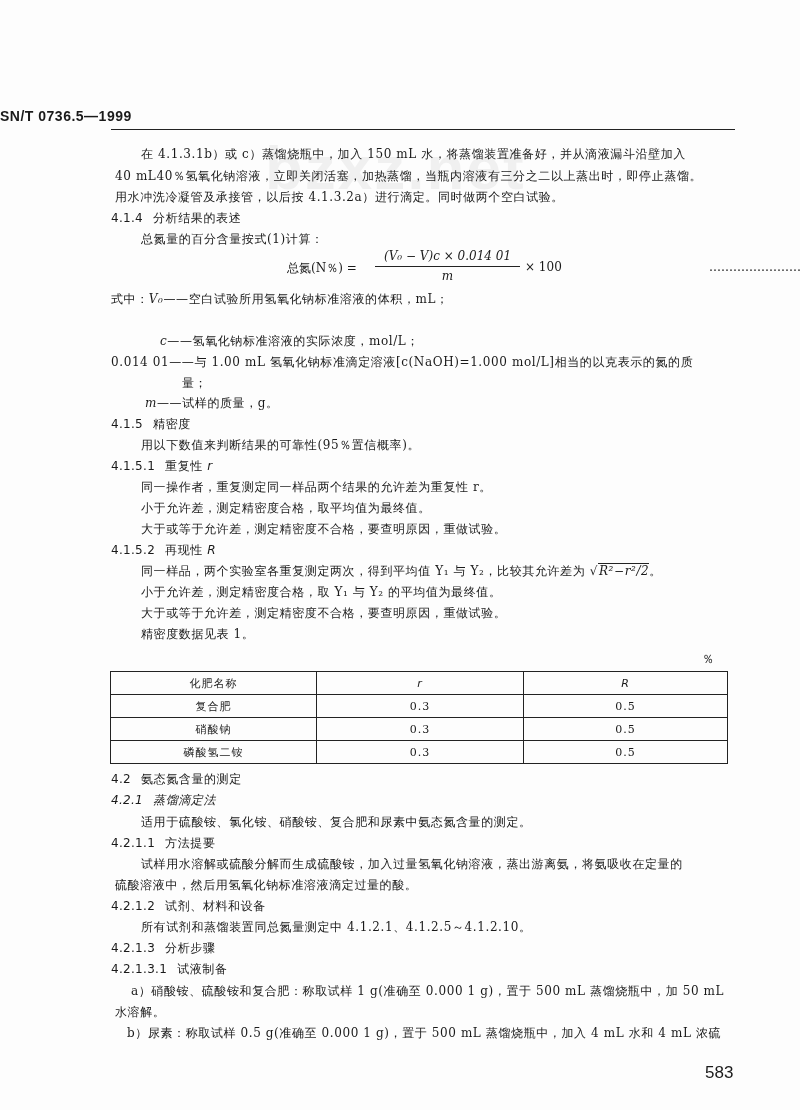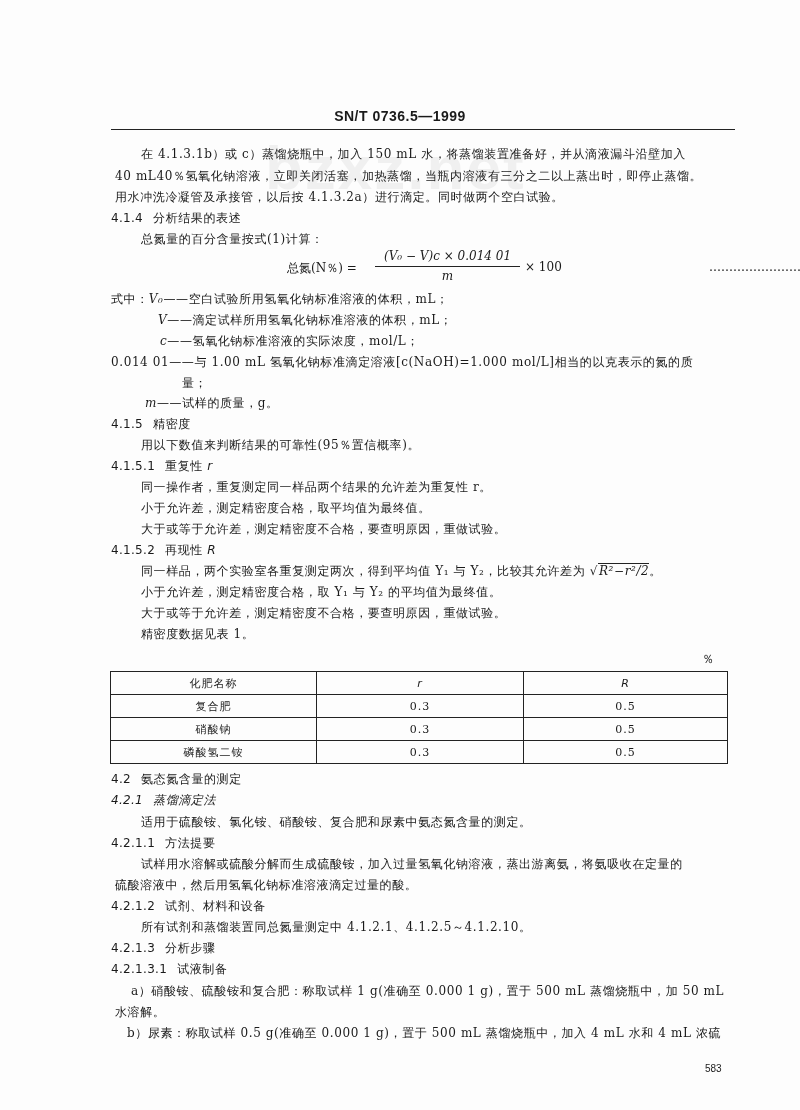--- a/index.html
+++ b/index.html
@@ -1,19 +1,19 @@
 <!DOCTYPE html>
 <html><head>
 <meta charset="utf-8">
 <style>
   html, body { margin: 0; padding: 0; background: #ffffff; }
   body { width: 800px; height: 1110px; position: relative; overflow: hidden;
          font-family: "DejaVu Serif", "Liberation Serif", serif; color: #1a1a1a; }
   .page { position: absolute; left: 0; top: 0; width: 800px; height: 1110px; background: #fdfdfd; }
-  .header { position: absolute; left: 0; width: 800px; top: 108px; text-align: center;
+  .header { position: absolute; left: 0; width: 800px; top: 108px; text-align: left;
             font-family: "Liberation Sans", "DejaVu Sans", sans-serif; font-size: 14px; font-weight: bold; letter-spacing: 0.5px; }
   .header-rule { position: absolute; left: 111px; top: 129px; width: 624px; height: 0; border-top: 1.5px solid #222; }
   .ln { position: absolute; font-size: 12px; line-height: 16px; white-space: nowrap; letter-spacing: 0.6px; }
   .h { font-family: "DejaVu Sans", "Liberation Sans", sans-serif; font-size: 12px; }
   .h .num { display: inline-block; min-width: 0; margin-right: 10px; letter-spacing: 0.3px; }
   .i { font-style: italic; }
   .formula { position: absolute; left: 287px; top: 248px; height: 40px; font-size: 12px; }
   .formula .lhs { position: absolute; left: 0; top: 12px; white-space: nowrap; }
   .frac { position: absolute; left: 88px; top: 0; width: 145px; text-align: center; }
   .frac .num-part { display: block; line-height: 16px; white-space: nowrap; }
@@ -26,21 +26,21 @@
                  font-family: "DejaVu Sans", "Liberation Sans", sans-serif; letter-spacing: 1px; }
   .table-unit { position: absolute; top: 651px; left: 702px; font-size: 12px; }
   table.data { position: absolute; left: 110px; top: 671px; width: 618px; border-collapse: collapse;
                font-size: 11px; }
   table.data td, table.data th { border: 1.5px solid #222; height: 22px; text-align: center; padding: 0;
                                  font-weight: normal; letter-spacing: 1px; }
   table.data th { font-family: "DejaVu Sans", "Liberation Sans", sans-serif; }
   table.data td.name { font-family: "DejaVu Sans", "Liberation Sans", sans-serif; }
   table.data .c0 { width: 205px; }
   table.data .c1 { width: 206px; }
-  .pageno { position: absolute; left: 705px; top: 1063px; font-family: "Liberation Sans", sans-serif; font-size: 10px; }
+  .pageno { position: absolute; left: 705px; top: 1063px; font-family: "Liberation Sans", sans-serif; font-size: 17px; }
   .watermark { position: absolute; left: 265px; top: 132px; font-family: "Liberation Sans", sans-serif; font-weight: bold;
                font-size: 62px; color: rgba(0,0,0,0.05); letter-spacing: 2px; pointer-events: none; }
 </style>
 </head>
 <body>
 
 <div class="page">
 
   <div class="watermark">bzxz.net</div>
 
@@ -62,23 +62,20 @@
       <span class="num-part i">(V₀ − V)c × 0.014 01</span>
       <span class="bar"></span>
       <span class="den-part">m</span>
     </div>
     <span class="times">× 100</span>
     <span class="eqno">………………………(1)</span>
   </div>
 
   <div class="ln" style="left:111px; top:291px;">
     <span>式中：</span><span class="i">V₀</span><span>——空白试验所用氢氧化钠标准溶液的体积，mL；</span>
-  </div>
-  <div class="ln" style="left:158px; top:312px;">
-    <span class="i">V</span><span>——滴定试样所用氢氧化钠标准溶液的体积，mL；</span>
   </div>
   <div class="ln" style="left:160px; top:333px;">
     <span class="i">c</span><span>——氢氧化钠标准溶液的实际浓度，mol/L；</span>
   </div>
   <div class="ln" style="left:111px; top:354px;">
     <span>0.014 01</span><span>——与 1.00 mL 氢氧化钠标准滴定溶液[c(NaOH)=1.000 mol/L]相当的以克表示的氮的质</span>
   </div>
   <div class="ln" style="left:182px; top:375px;">量；</div>
   <div class="ln" style="left:145px; top:395px;">
     <span class="i">m</span><span>——试样的质量，g。</span>

